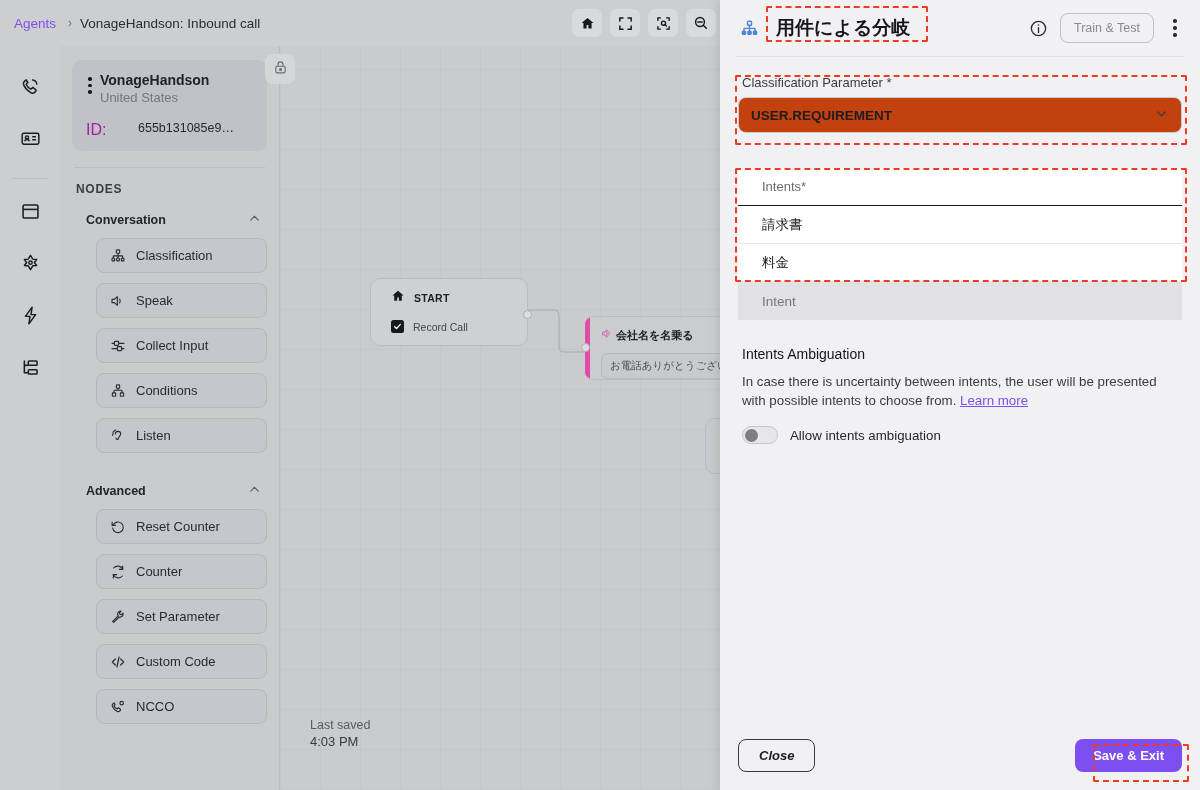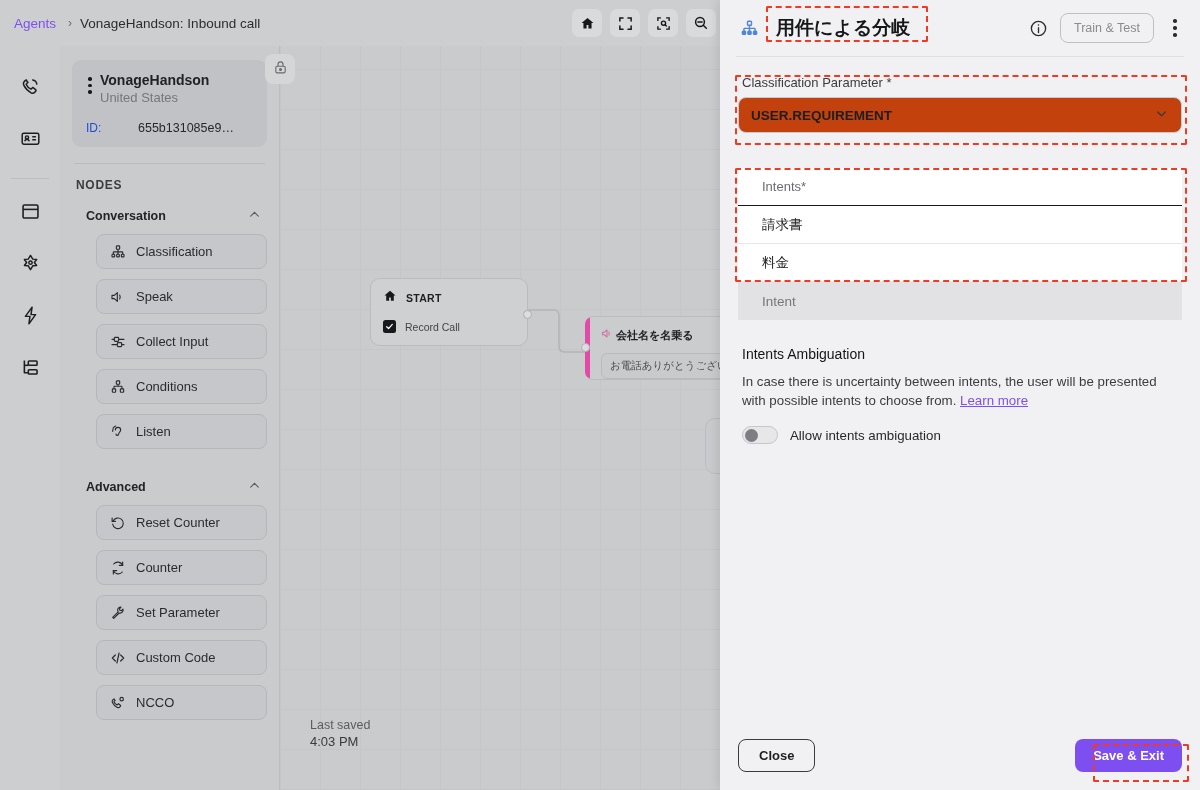--- a/index.html
+++ b/index.html
@@ -46,21 +46,21 @@
   .agent-card {
     background: #c1c2c5; border-radius: 9px; padding: 12px 12px 12px 8px;
     position: relative;
   }
   .agent-top { display: flex; align-items: flex-start; }
   .kebab { width: 20px; display: flex; flex-direction: column; align-items: center; gap: 3px; padding-top: 5px; }
   .kebab i { width: 3.5px; height: 3.5px; border-radius: 50%; background: #17181b; display:block; }
   .agent-name { font-size: 14px; font-weight: bold; color: #212226; line-height: 17px; }
   .agent-country { font-size: 13px; color: #76777b; line-height: 18px; }
   .agent-id { display: flex; margin-top: 14px; padding-left: 6px; }
-  .agent-id .k { font-size: 12px; color: #1d4ed8; width: 52px; }
+  .agent-id .k { font-size: 16px; color: #a21caf; width: 52px; }
   .agent-id .v { font-size: 12.5px; color: #27282c; }
   .lp-div { height: 1px; background: #bbbcbf; margin: 16px 2px 14px 2px; }
   .nodes-h { font-size: 12px; font-weight: bold; color: #3c3d41; letter-spacing: .7px; margin: 0 0 16px 4px;}
   .grp-head {
     display: flex; align-items: center; justify-content: space-between;
     font-size: 12.5px; font-weight: bold; color: #232428; margin: 0 6px 10px 14px;
   }
   .node-btn {
     display: flex; align-items: center; gap: 10px;
     height: 35px; margin: 0 0 10px 24px; padding: 0 12px;
@@ -79,21 +79,21 @@
       #cacbcd;
   }
   .lockbtn {
     position: absolute; left: -15px; top: 8px; width: 30px; height: 30px;
     background: #d5d6d8; border-radius: 8px; display: flex; align-items: center; justify-content: center;
   }
   .node {
     position: absolute; background: #cfd0d2; border: 1px solid #bbbcbf;
     border-radius: 10px;
   }
-  .node-start { left: 90px; top: 232px; width: 158px; height: 68px; padding: 10px 12px; }
+  .node-start { left: 90px; top: 232px; width: 158px; height: 68px; padding: 10px 20px; }
   .nrow { display: flex; align-items: center; gap: 9px; }
   .nrow .lbl { font-size: 10.5px; font-weight: bold; color: #1e1f23; letter-spacing: .3px;}
   .nrow.second { margin-top: 13px; }
   .nrow.second .lbl { font-weight: normal; font-size: 10.5px; color: #44454a; letter-spacing: 0;}
   .chk { width: 13px; height: 13px; background: #17181b; border-radius: 2.5px; display:flex; align-items:center; justify-content:center;}
   .node-speak {
     left: 305px; top: 270px; width: 170px; height: 64px;
     border-left: none; border-radius: 8px; overflow: hidden; background: #cbccce;
   }
   .node-speak .stripe { position: absolute; left: 0; top: 0; width: 5px; height: 100%; background: #e24aa8; }
@@ -163,21 +163,21 @@
   }
   .toggle .knob { position: absolute; left: 2px; top: 2px; width: 13px; height: 13px; border-radius: 50%; background: #7d7e84; }
   .toggle-label { font-size: 13.3px; color: #27282c; }
 
   .rp-foot {
     flex: 0 0 auto; height: 70px; display: flex; align-items: center;
     padding: 0 18px; background: #f1f1f3;
   }
   .close-btn {
     border: 1px solid #3a3b40; border-radius: 8px; background: #f1f1f3;
-    font-size: 13px; color: #1d1e22; padding: 8px 20px; font-weight: bold;
+    font-size: 13px; color: #1d1e22; padding: 8px 20px; font-weight: bold; font-style: italic;
   }
   .save-btn {
     margin-left: auto; border: none; border-radius: 8px;
     background: #7d4ff0; color: #fff; font-size: 13px; font-weight: bold;
     padding: 9px 18px;
   }
 
   
   .anno { position: absolute; border: 2.5px dashed #ef3b23; border-radius: 2px; pointer-events: none; }
   .anno-title  { left: 766px; top: 6px;   width: 162px; height: 36px; }

